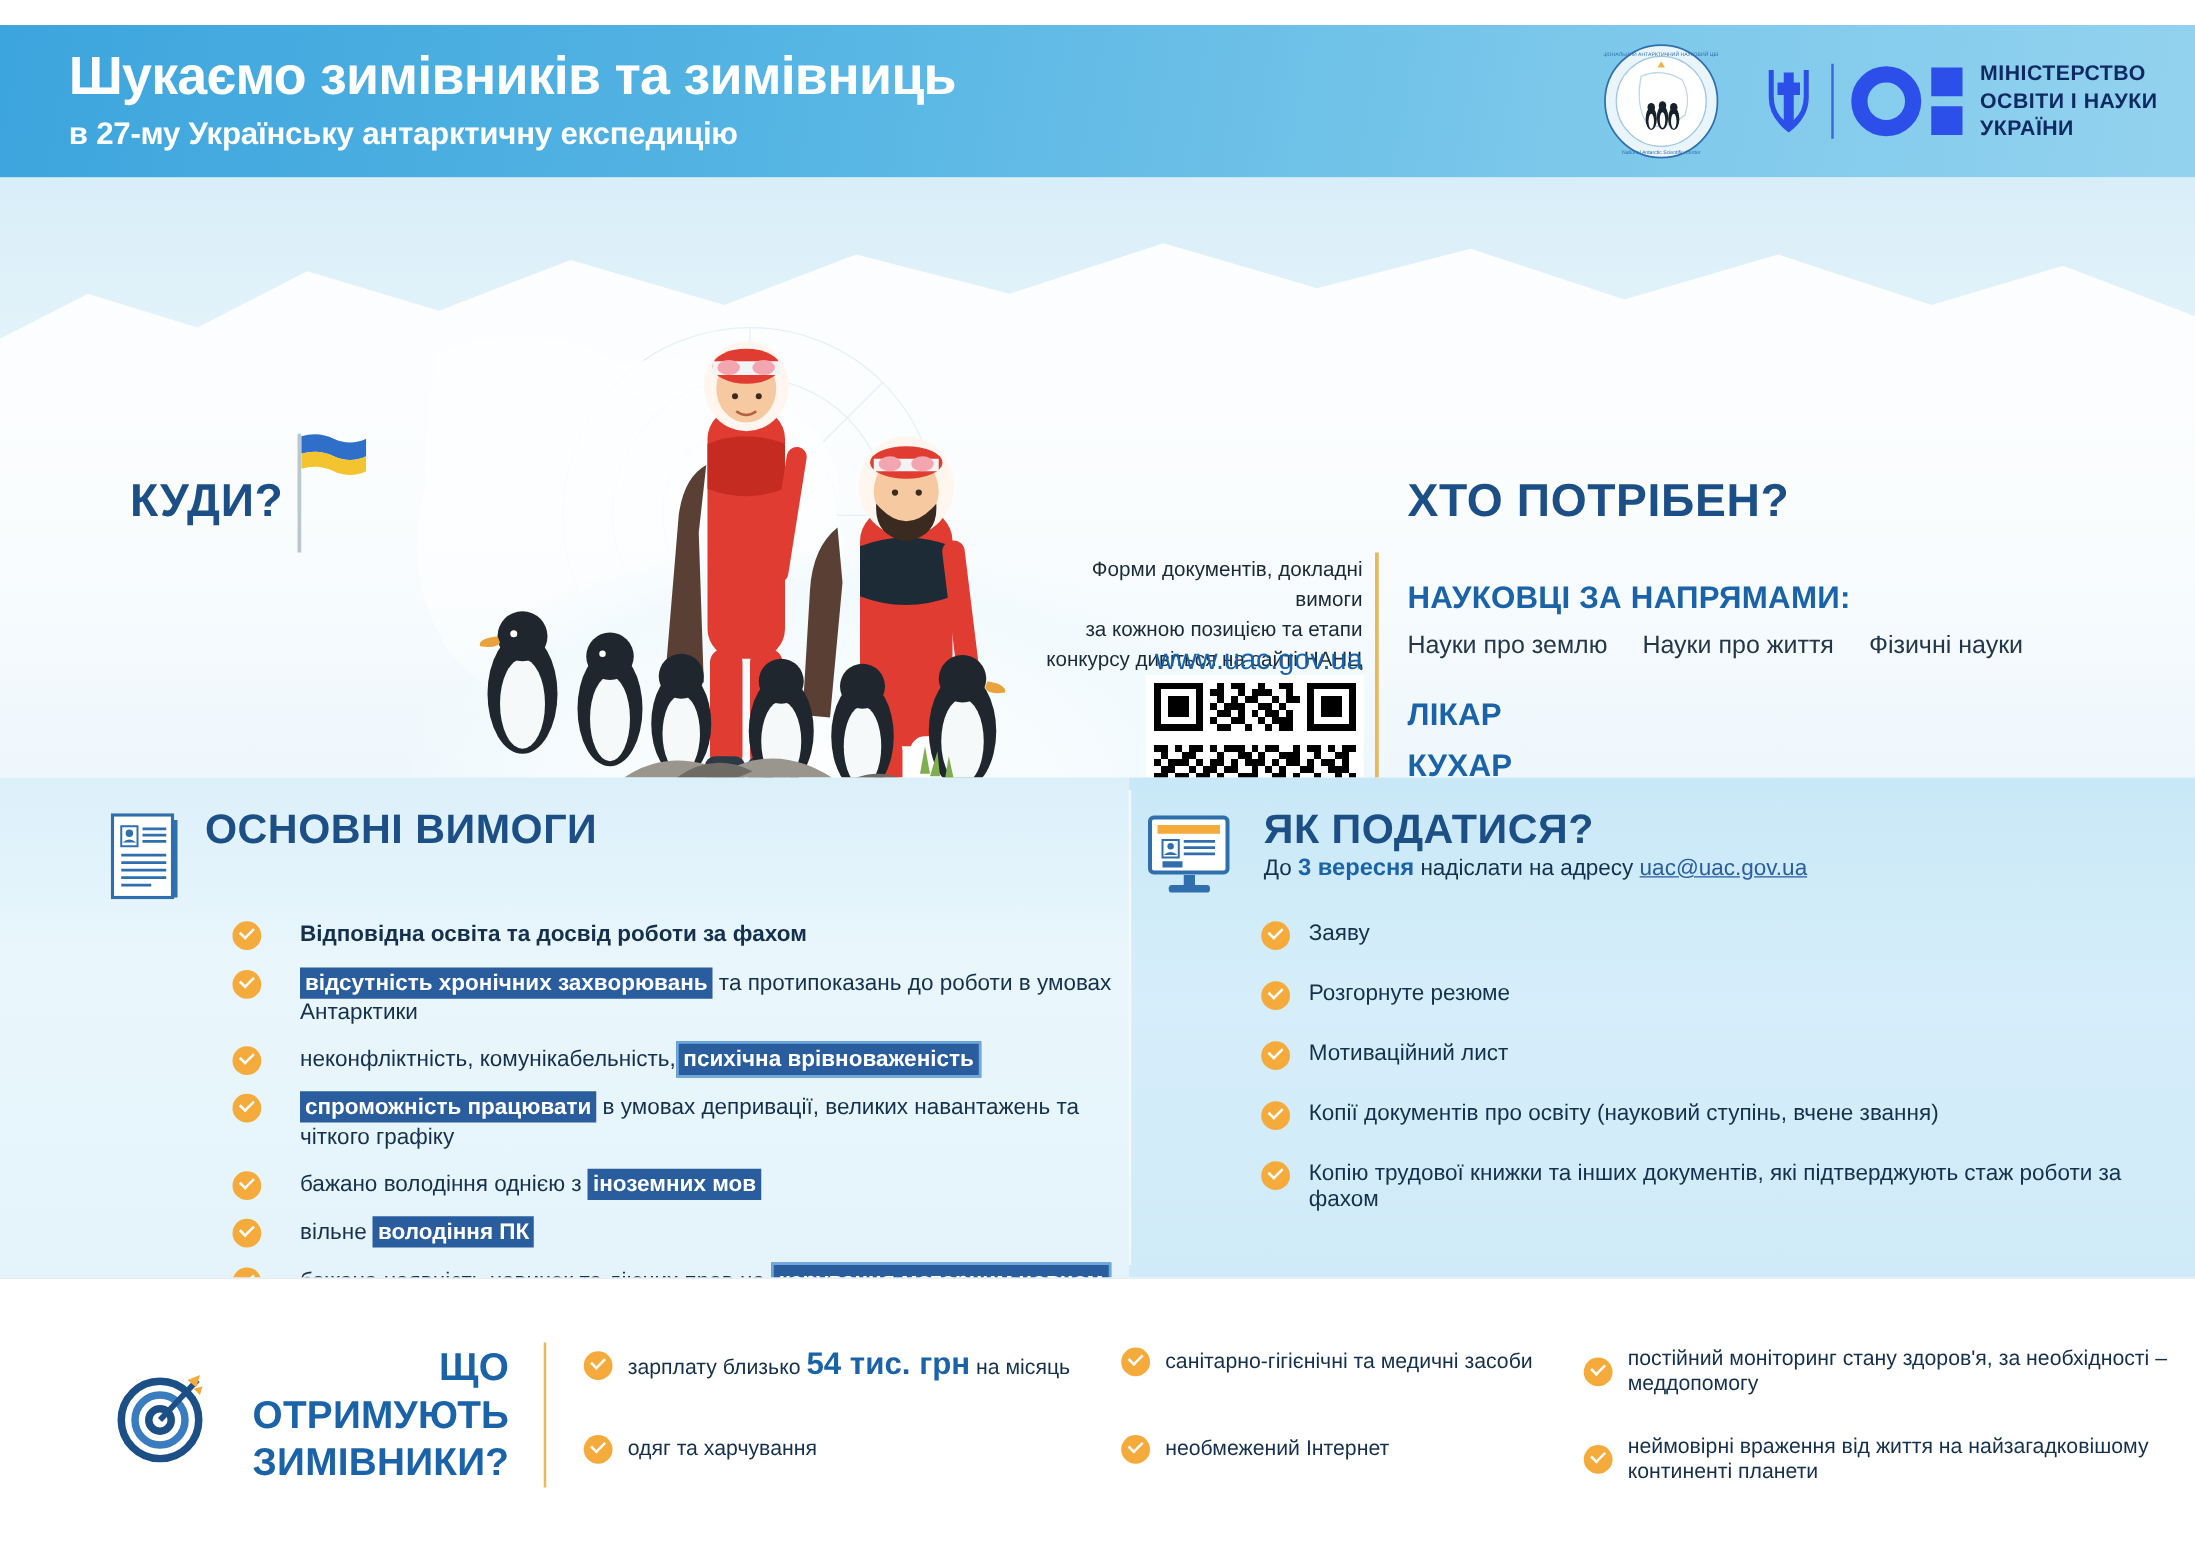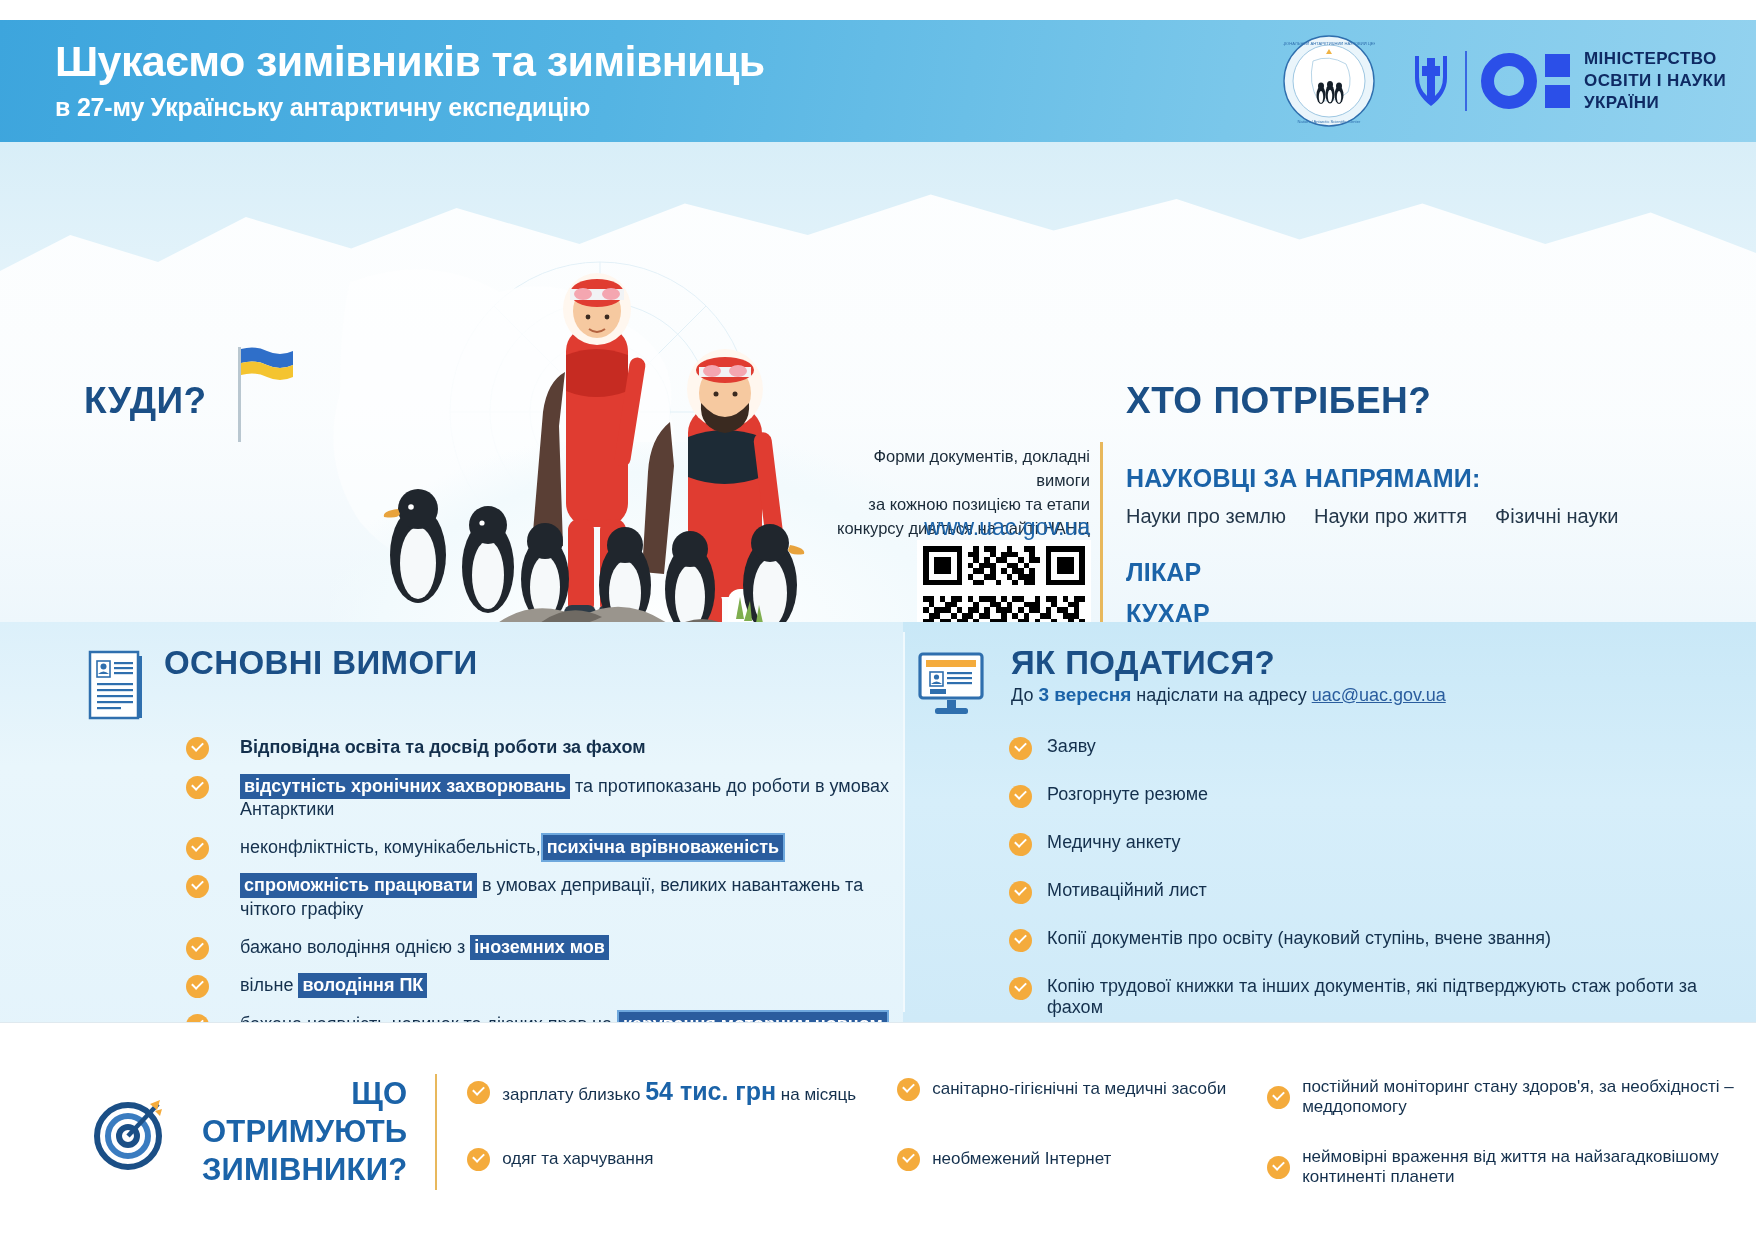--- a/index.html
+++ b/index.html
@@ -70,21 +70,21 @@
   .hero-map {
     position: absolute; left: 170px; top: 80px; width: 640px; height: 370px;
     opacity: .55;
   }
   .snow-mound {
     position: absolute; left: 330px; top: 300px; width: 660px; height: 220px;
     background: radial-gradient(ellipse at 50% 90%, #ffffff 0%, #f2fafd 60%, rgba(238,248,252,0) 75%);
   }
 
   
-  .kudi { position: absolute; left: 84px; top: 238px; }
+  .kudi { position: absolute; left: 104px; top: 238px; }
   .kudi-h {
     color: #1b4f86; font-size: 37px; font-weight: bold; letter-spacing: .5px;
   }
   .kudi-body { margin-top: 38px; display: flex; }
   .kudi-bar { width: 4px; background: #f0b344; border-radius: 2px; margin-right: 17px; }
   .kudi-station {
     color: #1b4f86; font-size: 22px; font-weight: bold; line-height: 1.33;
   }
   .kudi-loc {
     color: #1b4f86; font-size: 16.5px; line-height: 1.35; margin-top: 28px;
@@ -739,24 +739,20 @@
         <div class="doc-item">
           <span class="chk"></span>
           <span>Заяву</span>
         </div>
         <div class="doc-item">
           <span class="chk"></span>
           <span>Розгорнуте резюме</span>
         </div>
         <div class="doc-item">
           <span class="chk"></span>
-          <span>Медичну анкету</span>
-        </div>
-        <div class="doc-item">
-          <span class="chk"></span>
           <span>Мотиваційний лист</span>
         </div>
         <div class="doc-item">
           <span class="chk"></span>
           <span>Копії документів про освіту (науковий ступінь, вчене звання)</span>
         </div>
         <div class="doc-item">
           <span class="chk"></span>
           <span>Копію трудової книжки та інших документів, які підтверджують стаж роботи за фахом</span>
         </div>

